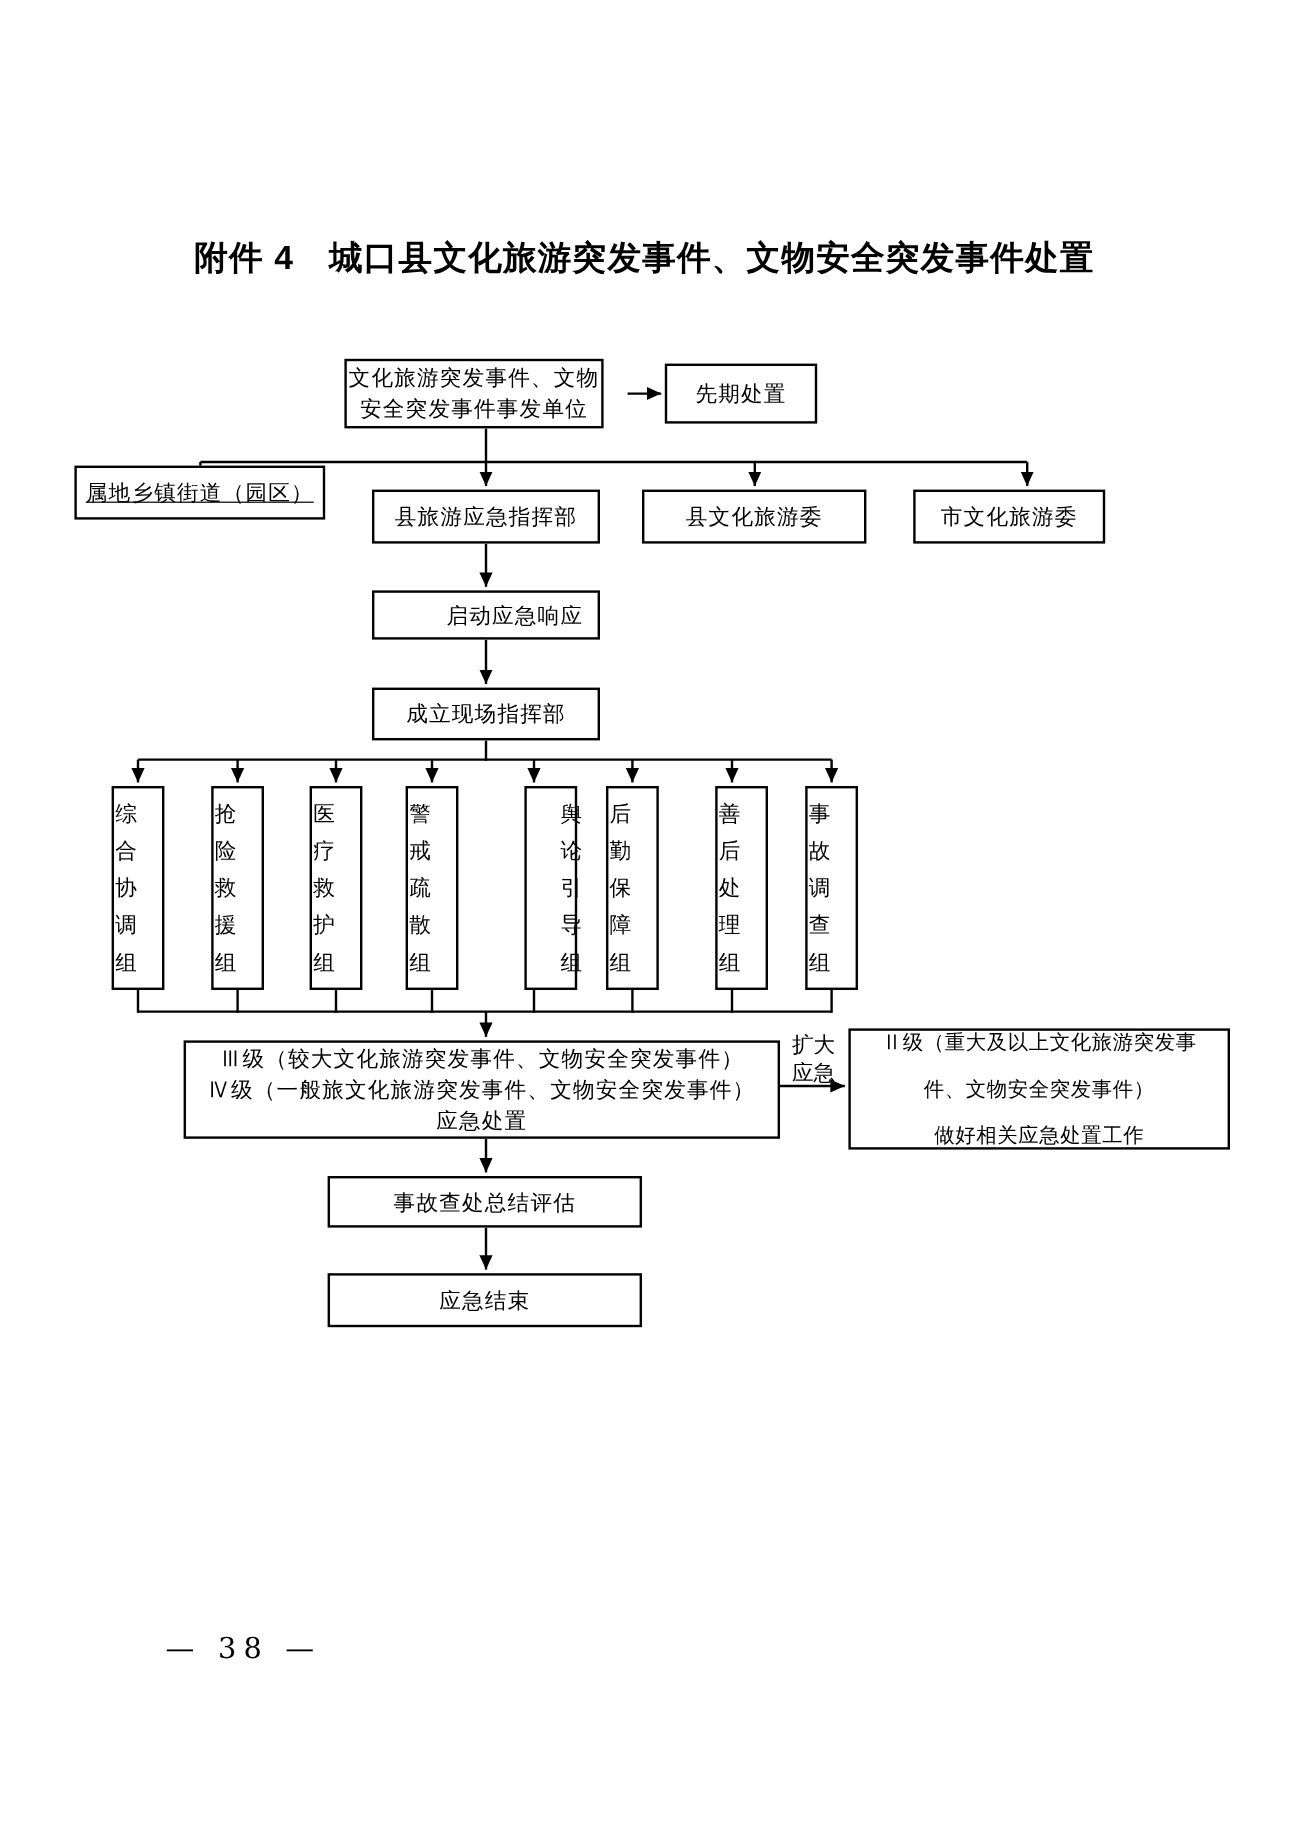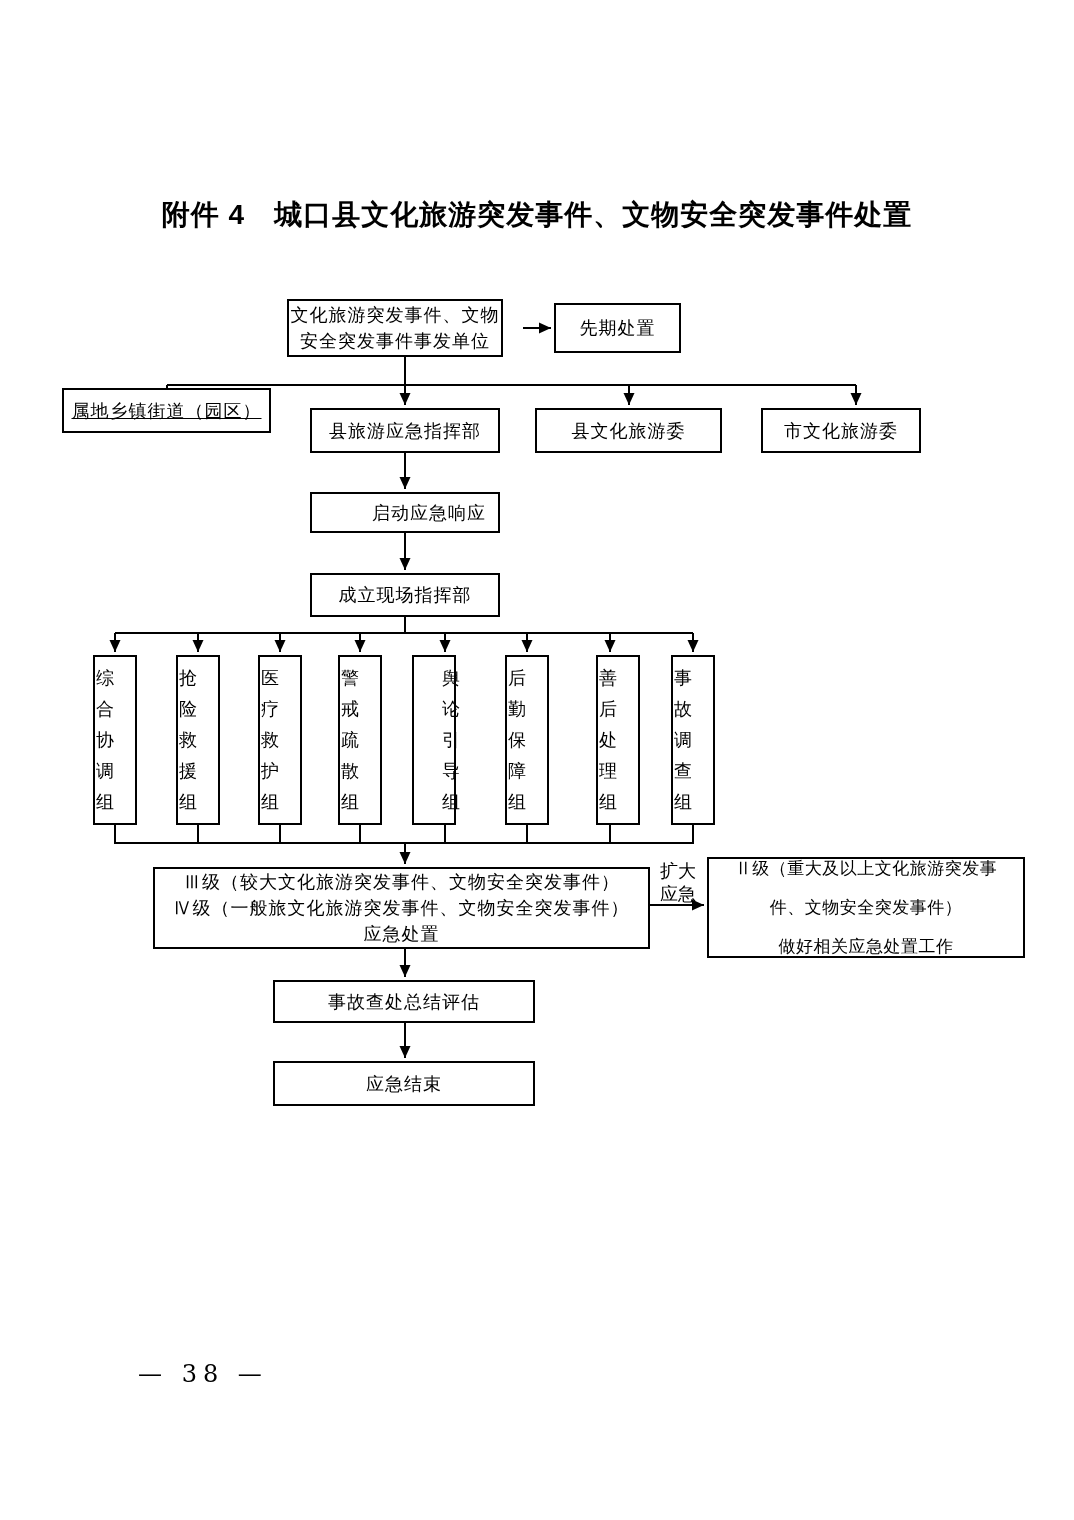--- a/index.html
+++ b/index.html
@@ -182,21 +182,21 @@
   </div>
   <div class="vbox" style="left:176px;">
     <span class="vtext">抢险救援组</span>
   </div>
   <div class="vbox" style="left:258px;">
     <span class="vtext">医疗救护组</span>
   </div>
   <div class="vbox" style="left:338px;">
     <span class="vtext">警戒疏散组</span>
   </div>
-  <div class="vbox" style="left:412px;padding-left:28px;">
+  <div class="vbox" style="left:437px;padding-left:28px;">
     <span class="vtext">舆论引导组</span>
   </div>
   <div class="vbox" style="left:505px;">
     <span class="vtext">后勤保障组</span>
   </div>
   <div class="vbox" style="left:596px;">
     <span class="vtext">善后处理组</span>
   </div>
   <div class="vbox" style="left:671px;">
     <span class="vtext">事故调查组</span>

